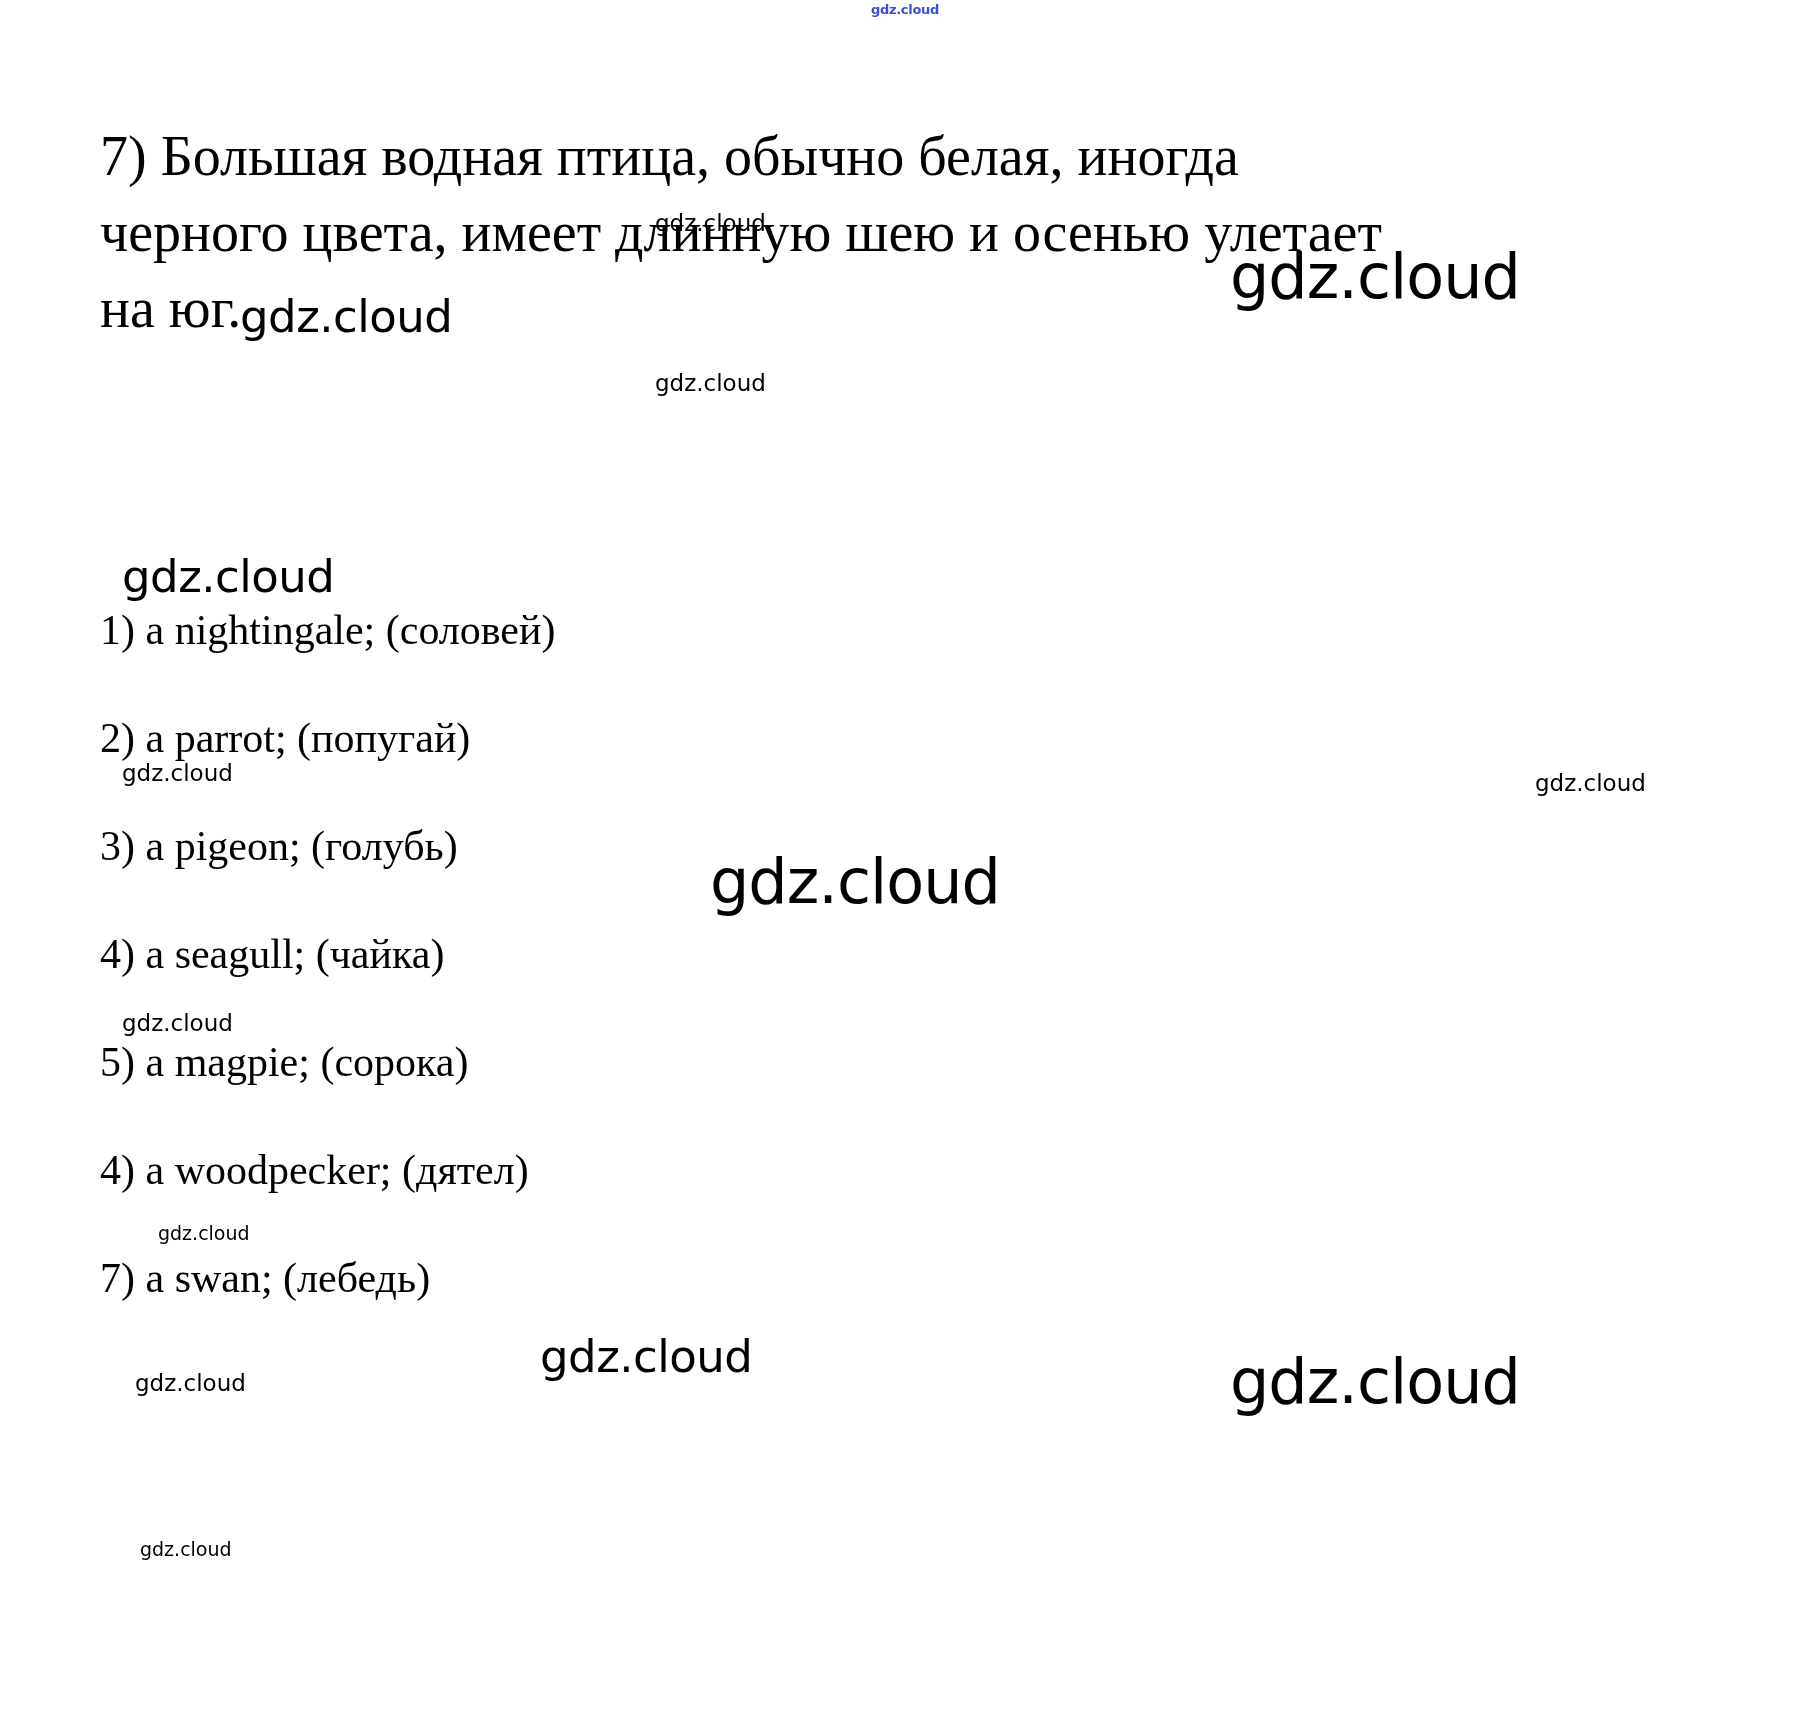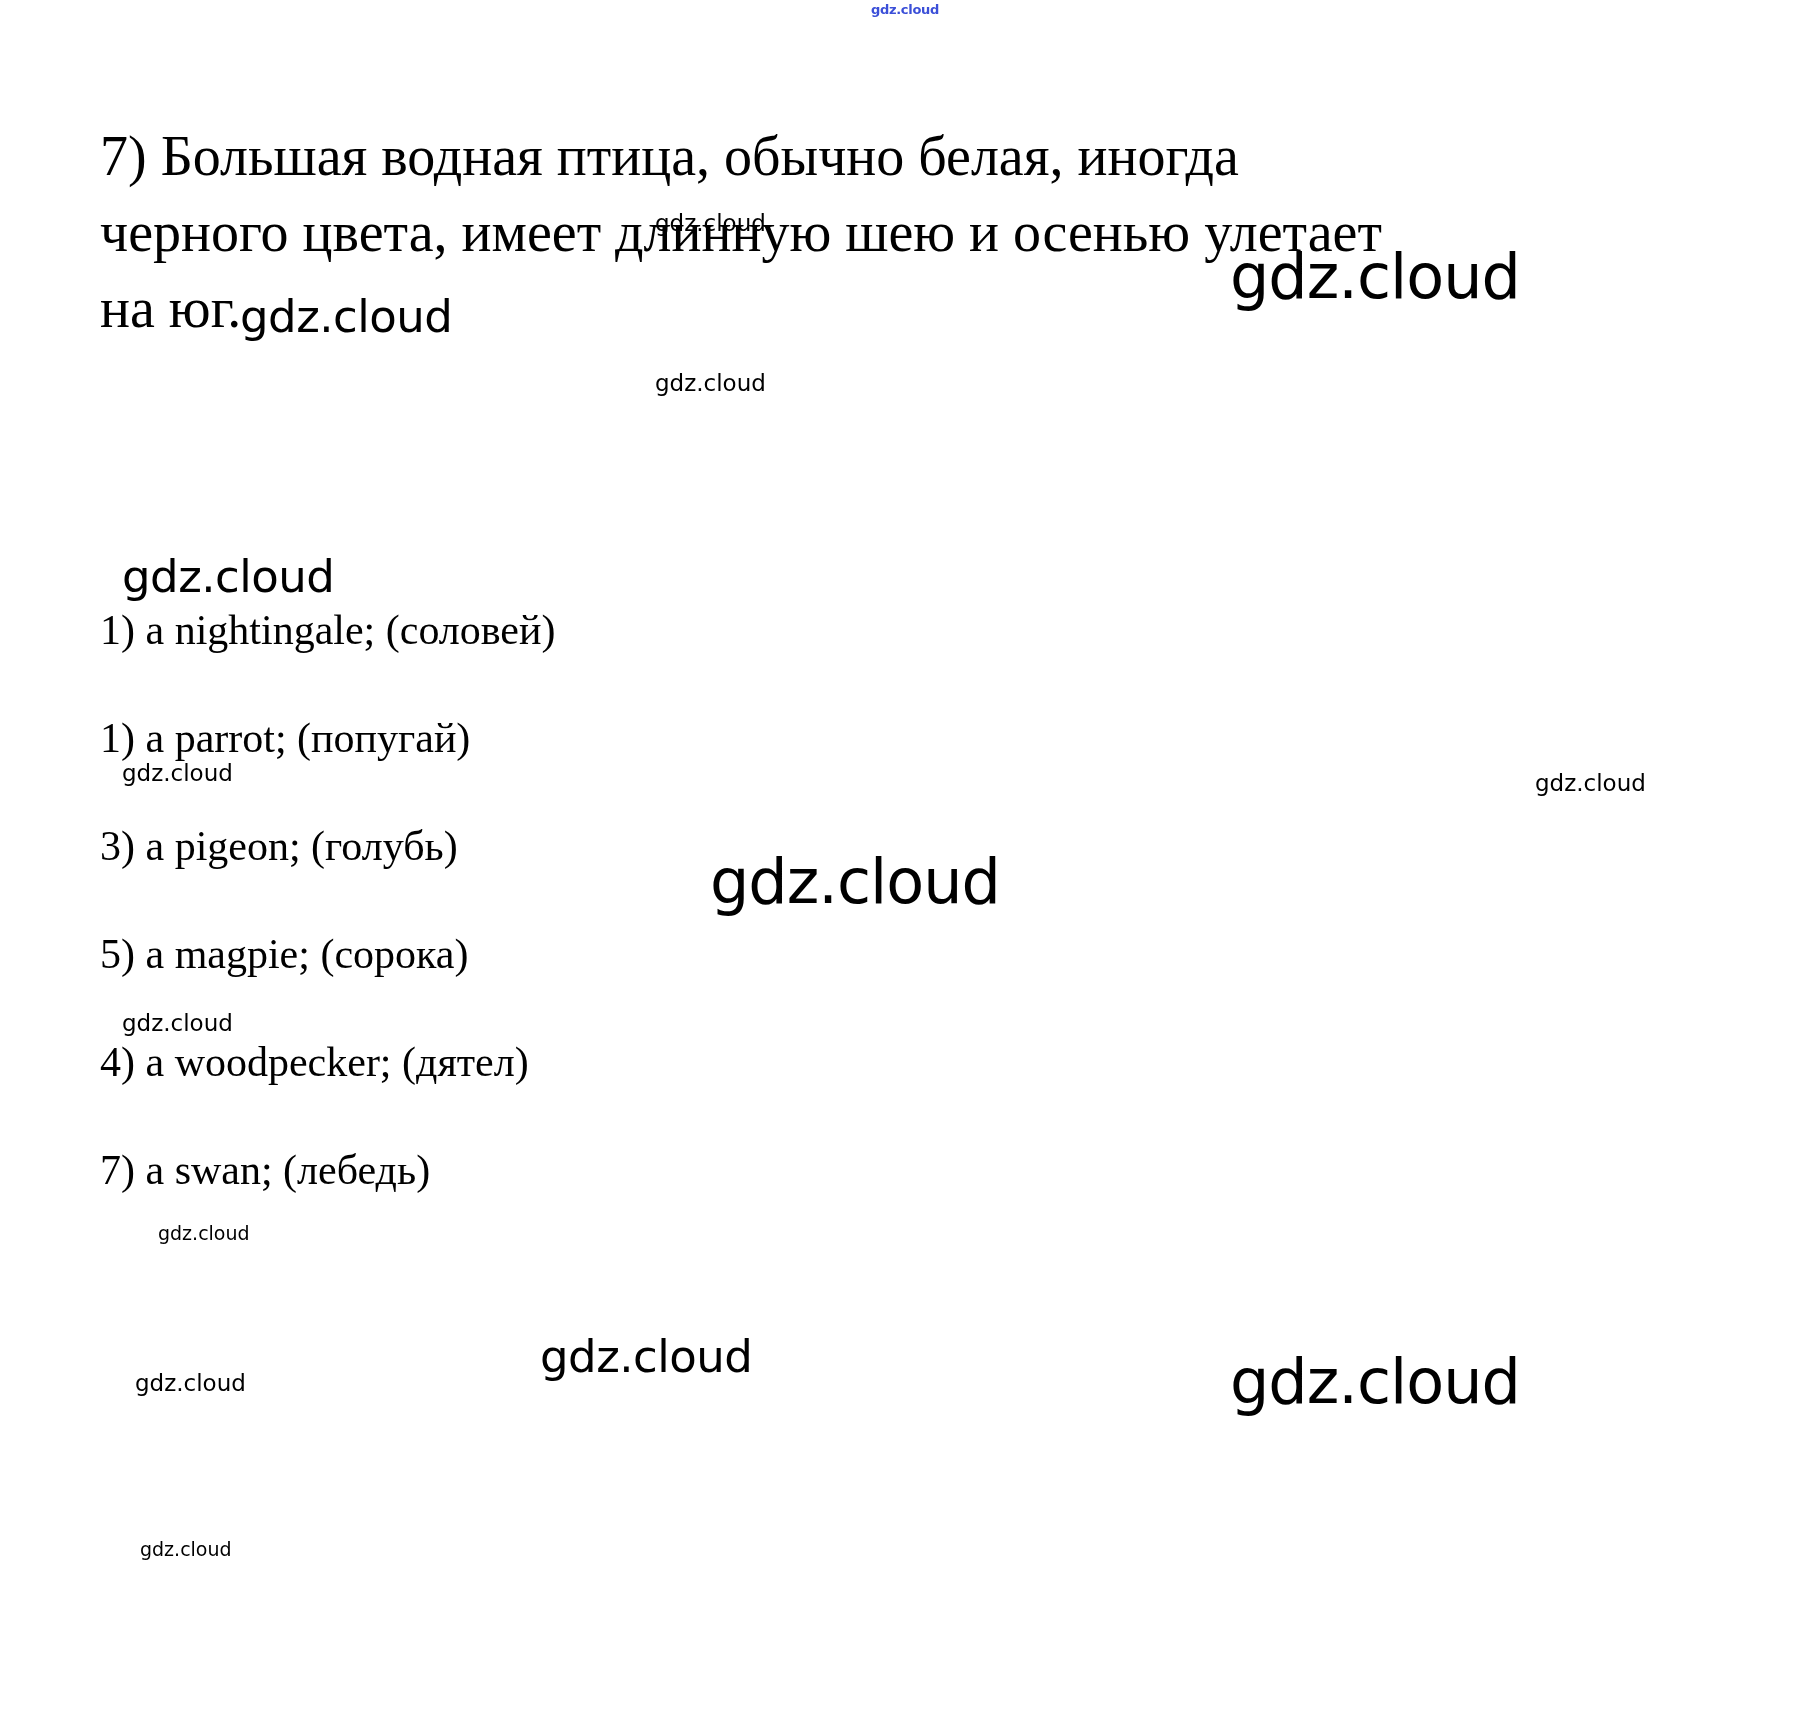--- a/index.html
+++ b/index.html
@@ -78,22 +78,23 @@
 <body>
 
 <div class="wm-top">gdz.cloud</div>
 
 <div class="prose">
   <p>7) Большая водная птица, обычно белая, иногда черного цвета, имеет длинную шею и осенью улетает на юг.</p>
 </div>
 
 <div class="answers">
   <div class="ans">1) a nightingale; (соловей)</div>
-  <div class="ans">1) a parrot; (попугай)</div>
+  <div class="ans">2) a parrot; (попугай)</div>
   <div class="ans">3) a pigeon; (голубь)</div>
+  <div class="ans">4) a seagull; (чайка)</div>
   <div class="ans">5) a magpie; (сорока)</div>
   <div class="ans">4) a woodpecker; (дятел)</div>
   <div class="ans">7) a swan; (лебедь)</div>
 </div>
 
 <div id="watermark-layer">
     <div class="wm wm-small" style="left: 655px; top: 210px;">gdz.cloud</div>
     <div class="wm wm-big" style="left: 1230px; top: 240px;">gdz.cloud</div>
     <div class="wm wm-mid" style="left: 240px; top: 290px;">gdz.cloud</div>
     <div class="wm wm-small" style="left: 655px; top: 370px;">gdz.cloud</div>

